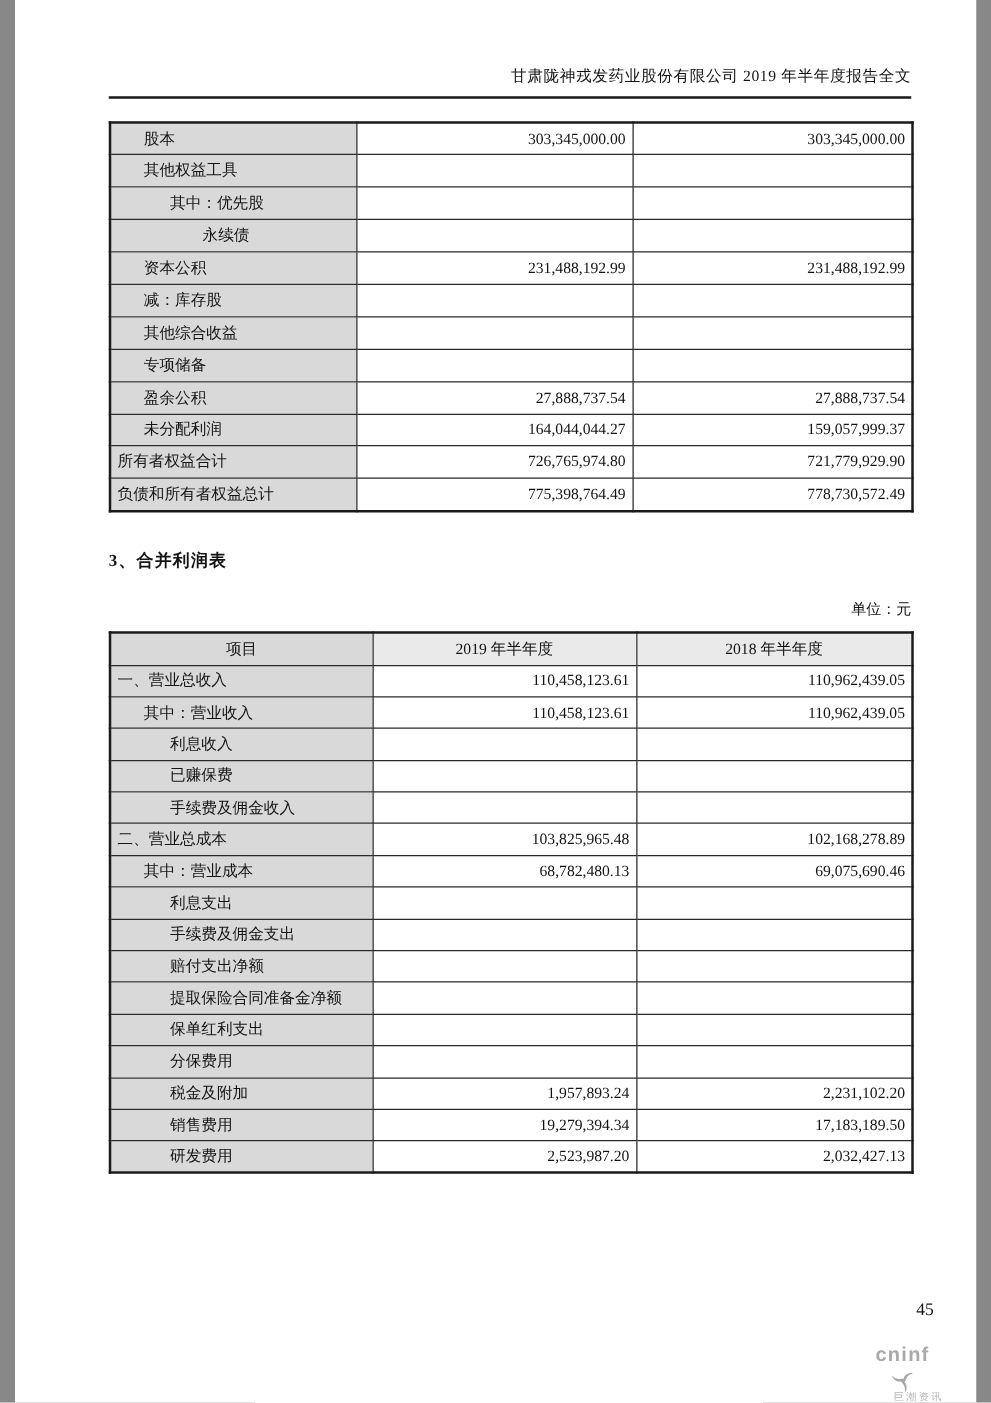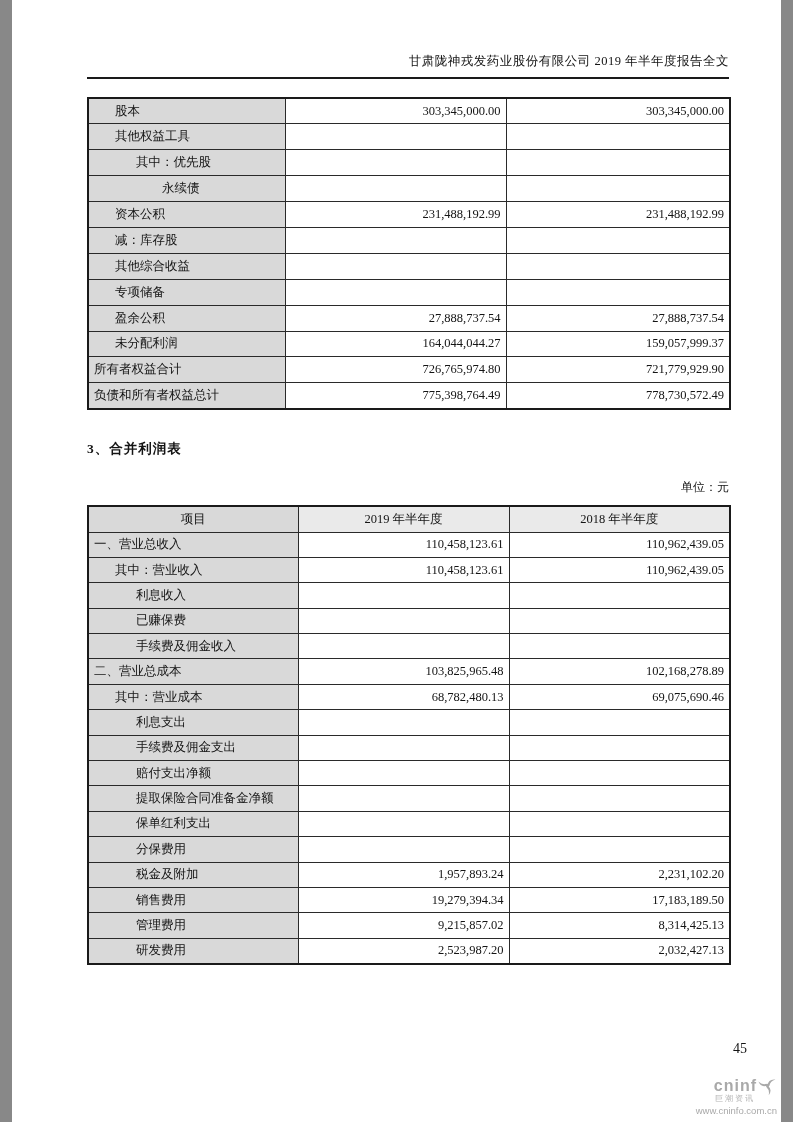--- a/index.html
+++ b/index.html
@@ -40,21 +40,21 @@
     position:absolute; left:75px; top:479px; width:642px;
     text-align:right; font-size:12px;
   }
   .page-number {
     position:absolute; top:1041px; right:34px; font-size:14px;
   }
   .cninfo-logo {
     position:absolute; right:4px; top:1076px; width:110px;
     color:#a6a6a6; text-align:right;
   }
-  .logo-row { display:flex; align-items:center; justify-content:flex-end; gap:1px; }
+  .logo-row { display:flex; align-items:center; justify-content:flex-start; gap:1px;flex-direction:column; }
   .logo-brand {
     font-family:"Liberation Sans","DejaVu Sans",sans-serif;
     font-weight:bold; font-size:16px; color:#a9a9a9; letter-spacing:1px;
   }
   .logo-swirl { width:19px; height:19px; display:block; }
   .logo-caption {
     font-family:"Liberation Sans","DejaVu Sans",sans-serif;
     font-size:8px; color:#b3b3b3; letter-spacing:2px;
     text-align:right; padding-right:22px; margin-top:-2px;
   }
@@ -224,25 +224,20 @@
       </tr>
       <tr>
         <td class="label-cell i2">税金及附加</td>
         <td class="num-cell">1,957,893.24</td>
         <td class="num-cell">2,231,102.20</td>
       </tr>
       <tr>
         <td class="label-cell i2">销售费用</td>
         <td class="num-cell">19,279,394.34</td>
         <td class="num-cell">17,183,189.50</td>
-      </tr>
-      <tr>
-        <td class="label-cell i2">管理费用</td>
-        <td class="num-cell">9,215,857.02</td>
-        <td class="num-cell">8,314,425.13</td>
       </tr>
       <tr>
         <td class="label-cell i2">研发费用</td>
         <td class="num-cell">2,523,987.20</td>
         <td class="num-cell">2,032,427.13</td>
       </tr>
     </tbody>
   </table>
 
   <div class="page-number">45</div>

